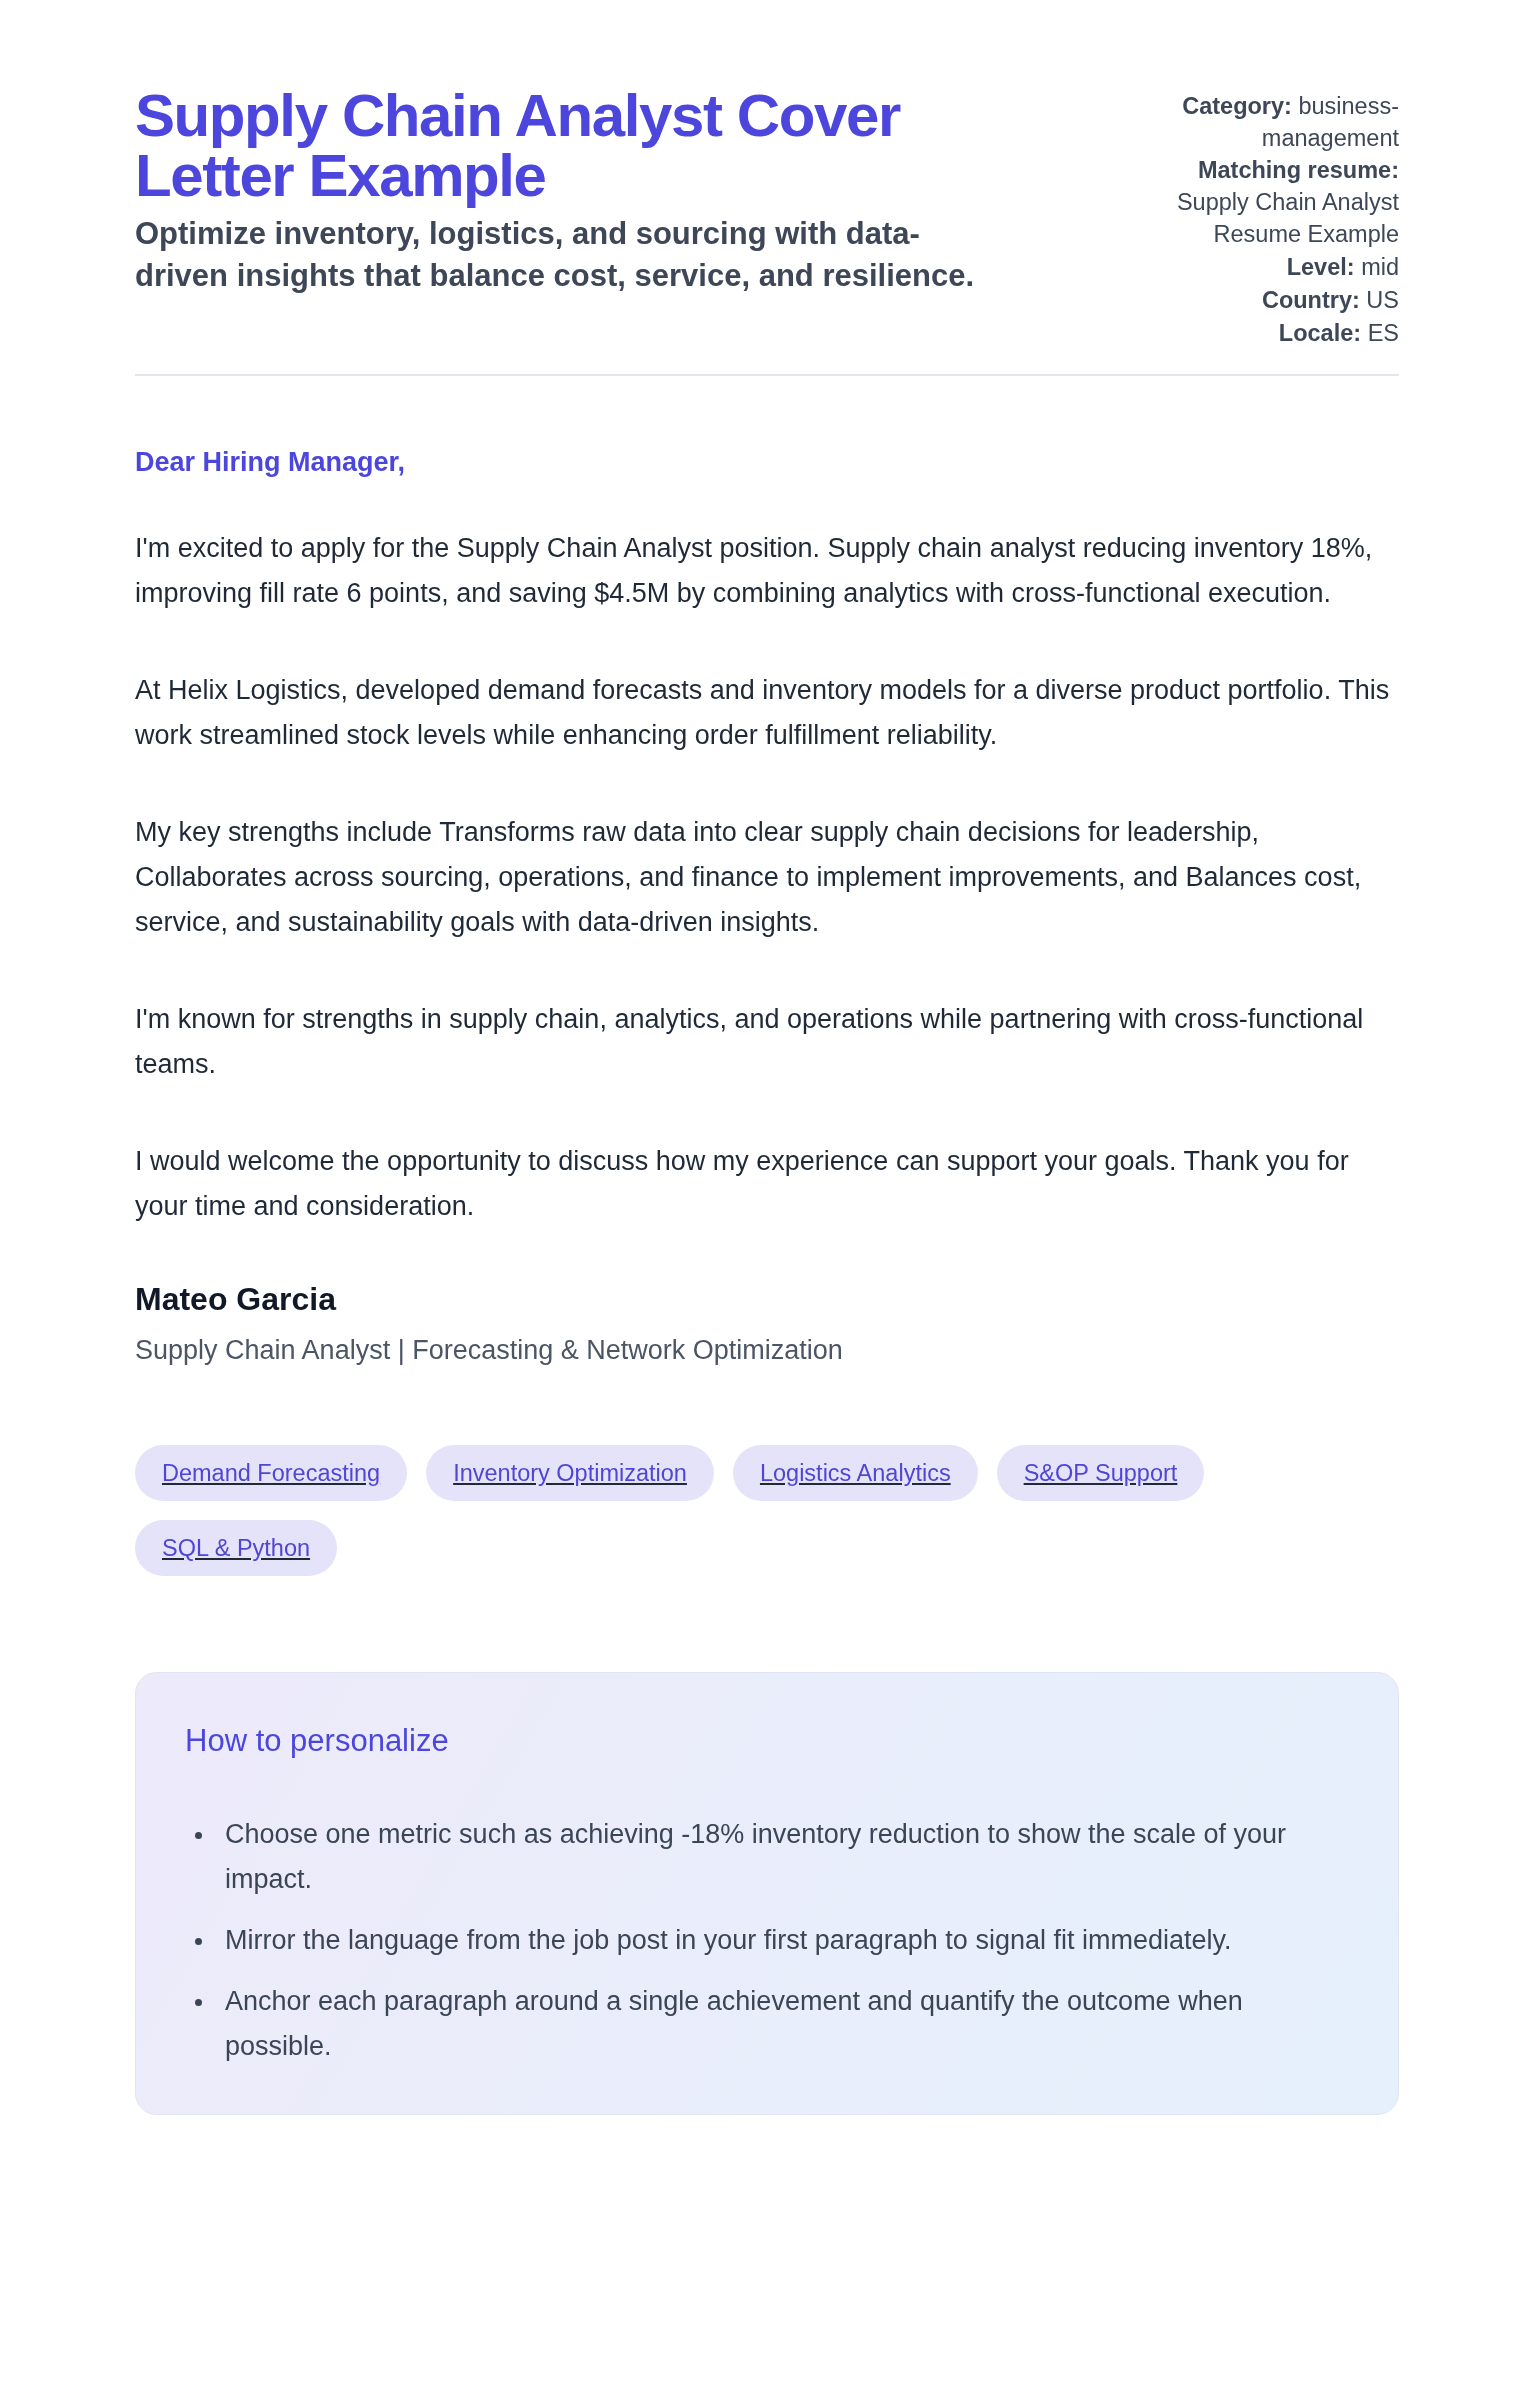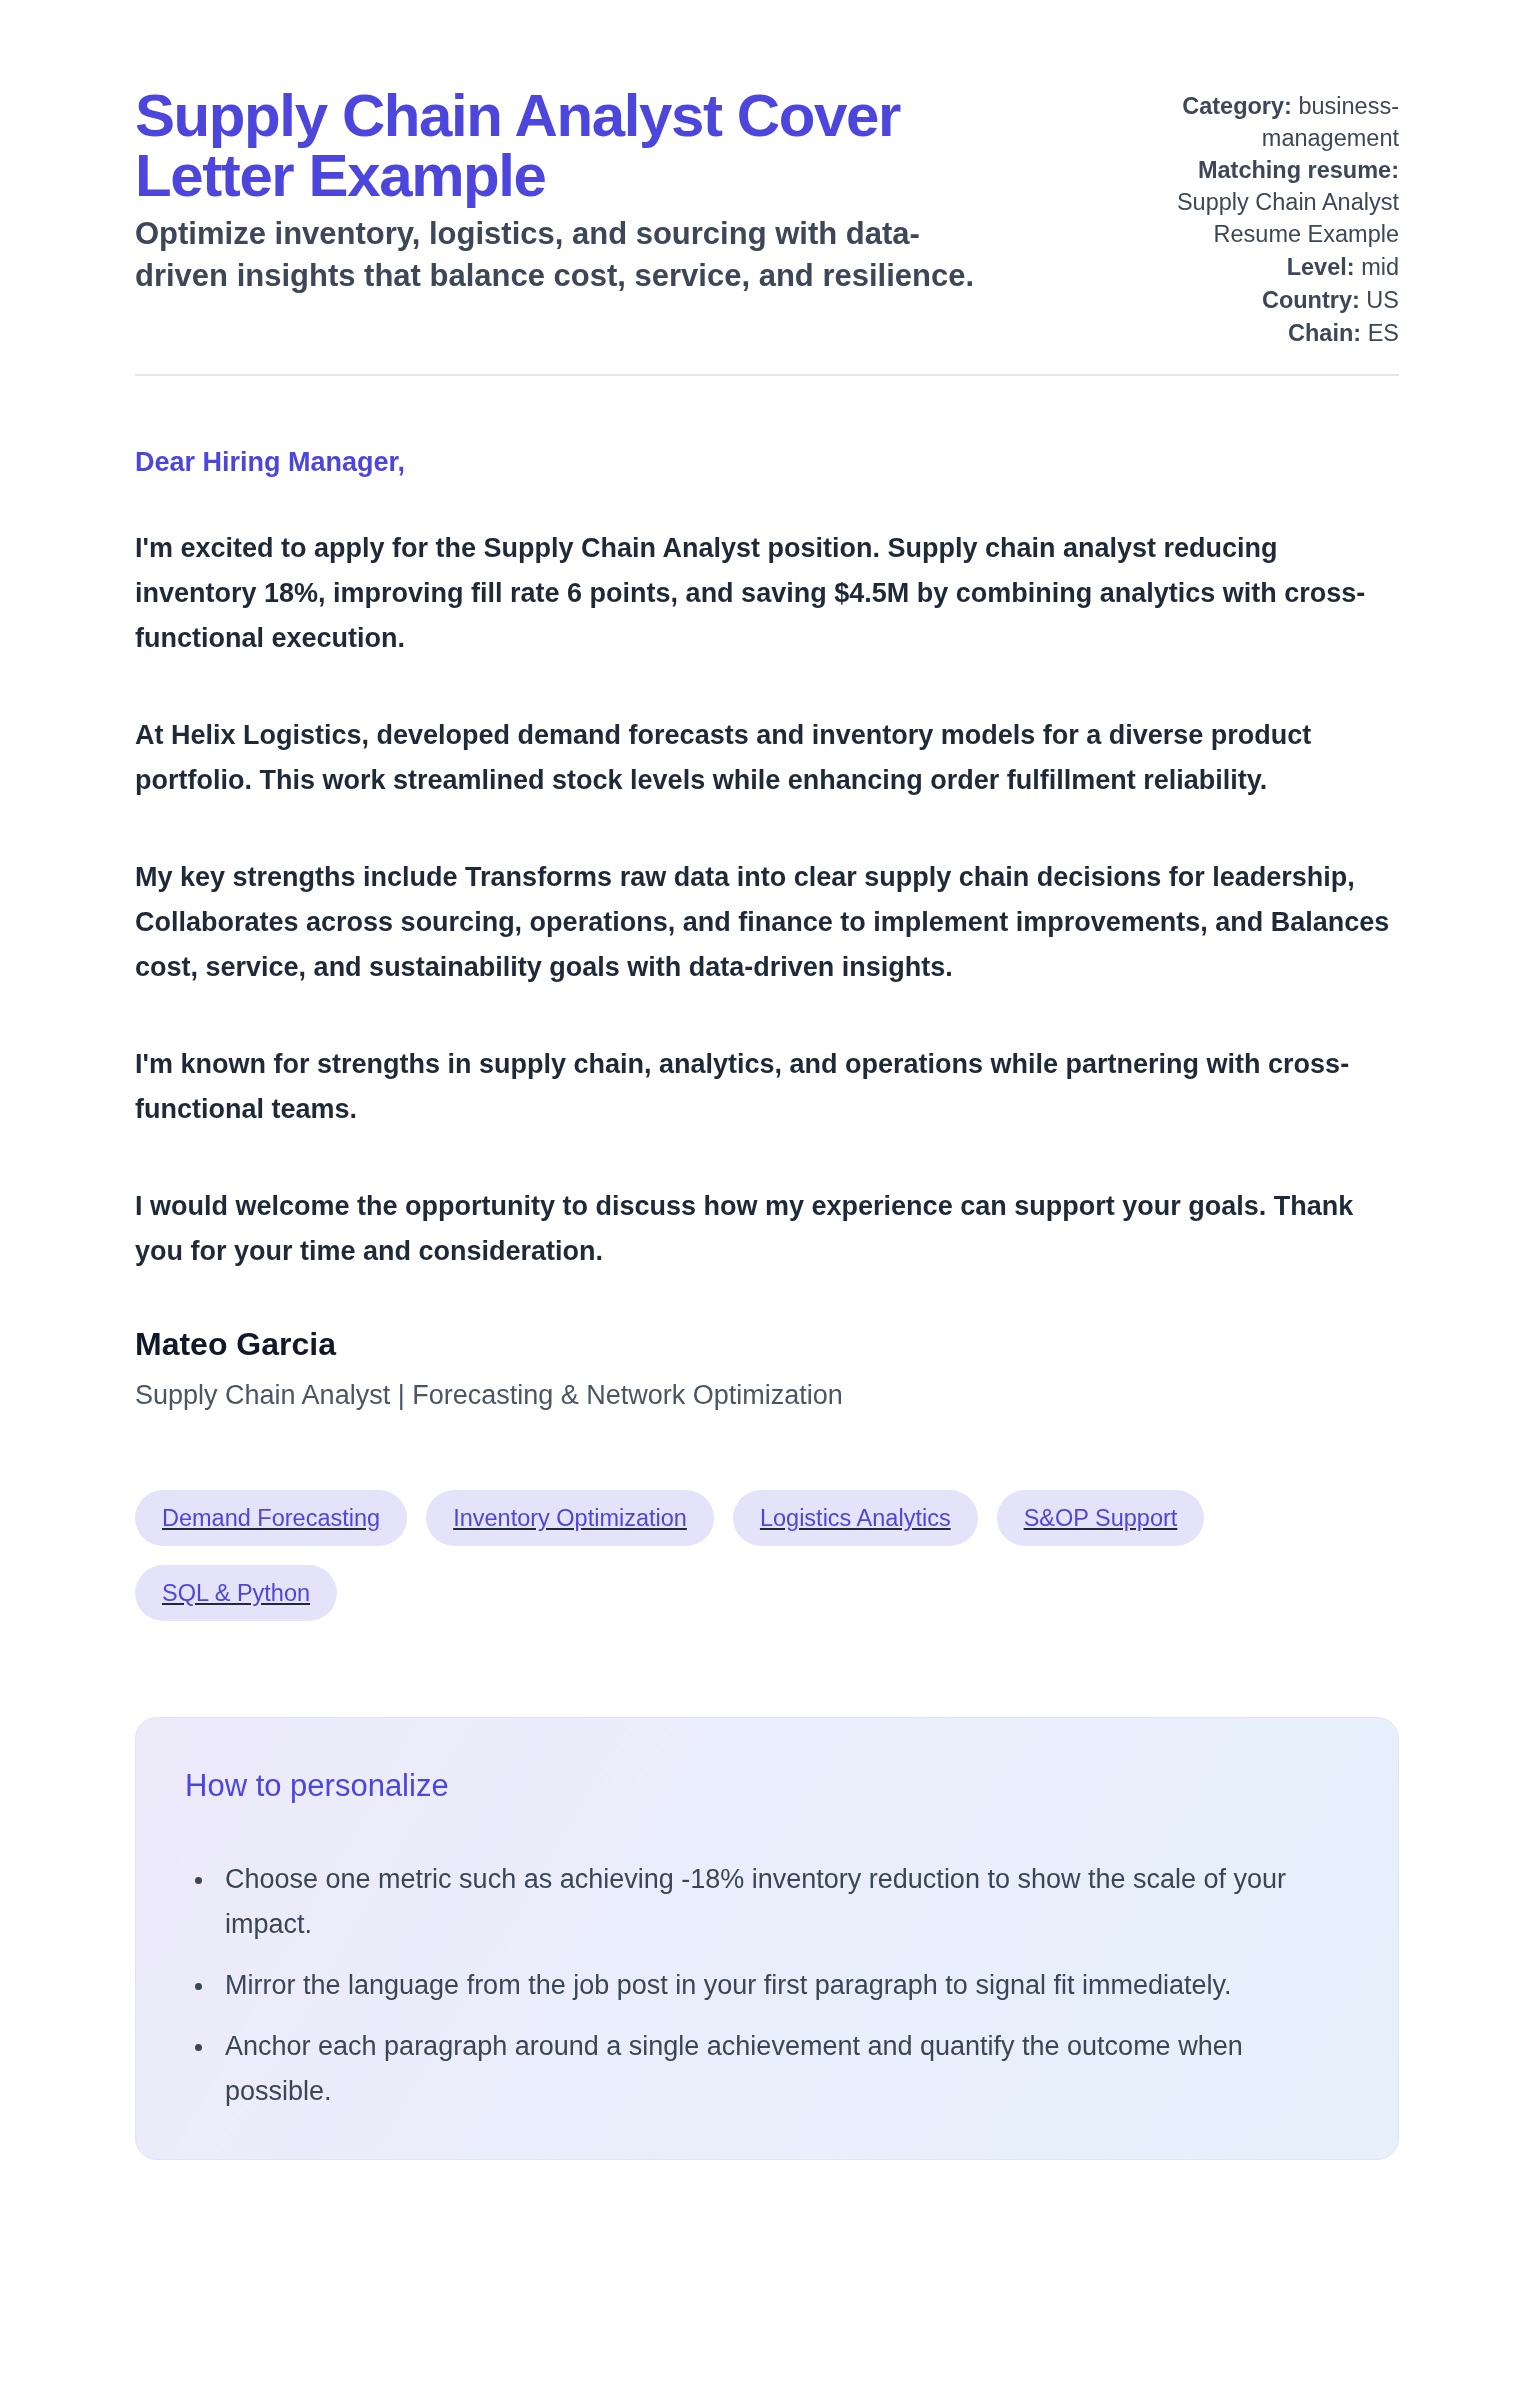--- a/index.html
+++ b/index.html
@@ -54,21 +54,20 @@
     line-height: 35px;
     font-weight: 700;
     color: #4c46dd;
     margin-bottom: 46px;
   }
   .para {
     font-size: 27px;
     line-height: 45px;
     color: #1f2937;
     margin-bottom: 52px;
-    font-weight: bold;
   }
 
   .signature { margin-top: 37px; }
   .sig-name { font-size: 32px; line-height: 36px; font-weight: 700; color: #111827; }
   .sig-role { font-size: 27px; line-height: 36px; color: #4b5563; margin-top: 15.3px; }
 
   
   .tags { display: flex; flex-wrap: wrap; gap: 19px; margin-top: 77px; text-decoration: underline; }
   .tag {
     display: inline-block;
@@ -127,21 +126,21 @@
       </div>
       <div class="meta-row">
         <span class="meta-label">Level:</span> 
         <span class="meta-value">mid</span>
       </div>
       <div class="meta-row">
         <span class="meta-label">Country:</span> 
         <span class="meta-value">US</span>
       </div>
       <div class="meta-row">
-        <span class="meta-label">Chain:</span> 
+        <span class="meta-label">Locale:</span> 
         <span class="meta-value">ES</span>
       </div>
     </aside>
   </header>
 
   <hr class="divider">
 
   <main>
     <p class="greeting">Dear Hiring Manager,</p>
 

